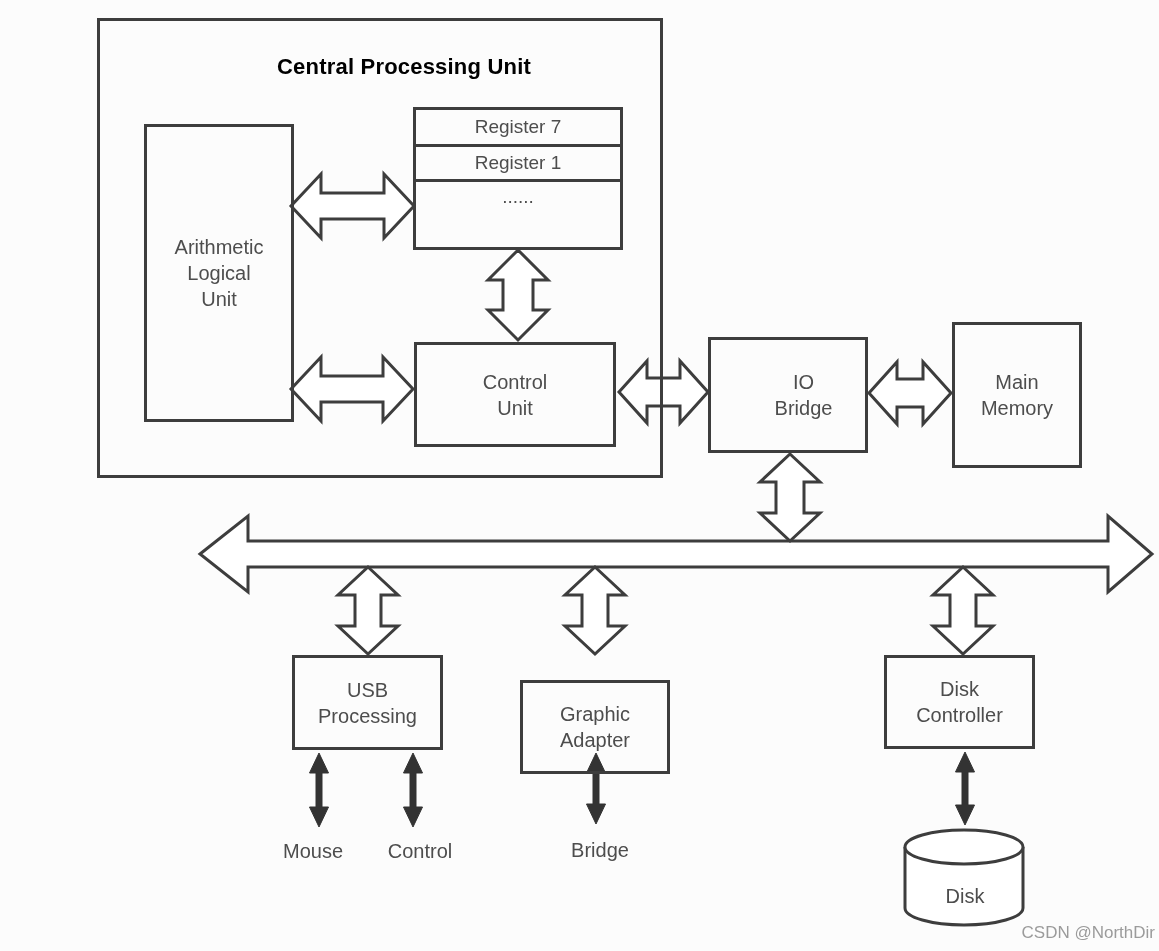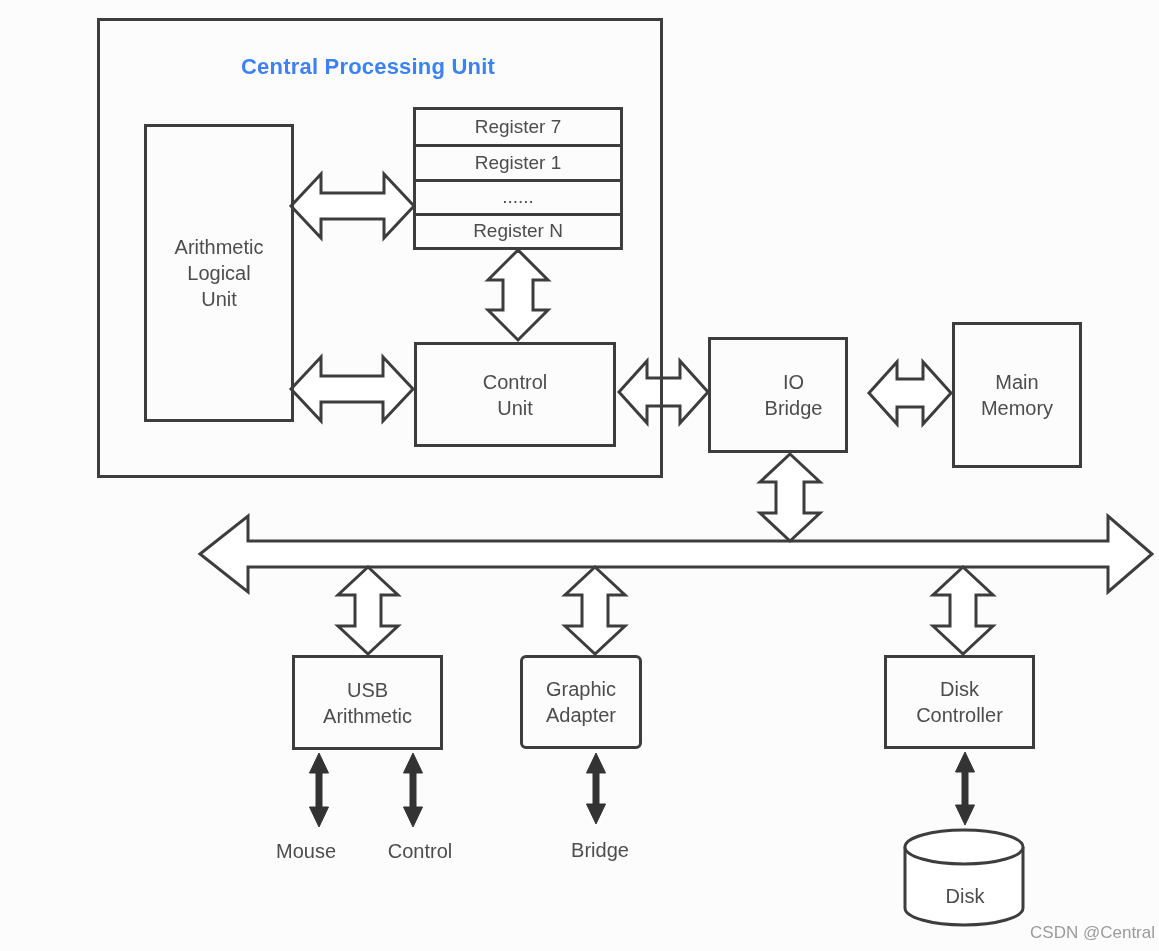--- a/index.html
+++ b/index.html
@@ -36,54 +36,55 @@
   .plain-label{
     position:absolute;
     color:var(--text);
     font-size:20px;
     text-align:center;
     z-index:2;
     white-space:pre-line;
   }
   .cpu-title{
     position:absolute;
-    color:#3b82f6;
+    color:#000000;
     font-size:22px;
     font-weight:bold;
     text-align:center;
     z-index:2;
     letter-spacing:0.2px;
+    margin-left:36px;
   }
   
   .cpu-box{left:97px;top:18px;width:566px;height:460px;}
   .title-wrap{left:97px;top:54px;width:542px;}
   .alu-box{left:144px;top:124px;width:150px;height:298px;font-size:20px;}
   .cu-box{left:414px;top:342px;width:202px;height:105px;align-items:center;}
-  .io-box{left:708px;top:337px;width:140px;height:116px;padding-left:31px;}
+  .io-box{left:708px;top:337px;width:160px;height:116px;padding-left:31px;}
   .mm-box{left:952px;top:322px;width:130px;height:146px;}
   .usb-box{left:292px;top:655px;width:151px;height:95px;}
-  .gfx-box{left:520px;top:655px;width:122px;height:94px;border-radius:6px;}
+  .gfx-box{left:520px;top:680px;width:150px;height:94px;}
   .dsk-box{left:884px;top:655px;width:151px;height:94px;}
   
   .reg-stack{
     position:absolute;left:413px;top:107px;width:210px;height:143px;
     border:3px solid var(--line);
     box-sizing:border-box;
     display:grid;
     grid-template-rows:repeat(4,1fr);
     z-index:2;
   }
   .reg-row{
     border-top:3px solid var(--line);
     display:flex;align-items:center;justify-content:center;
     color:var(--text);
     font-size:19px;
   }
   .reg-row:first-child{border-top:none;}
-  .lbl-mouse{left:246px;top:840px;width:120px;}
+  .lbl-mouse{left:253px;top:840px;width:120px;}
   .lbl-keyboard{left:355px;top:840px;width:130px;}
   .lbl-monitor{left:540px;top:839px;width:120px;}
   .lbl-disk{left:905px;top:885px;width:120px;}
   .watermark{
     position:absolute;
     left:975px;top:923px;width:180px;
     color:#9b9b9b;
     font-size:17px;
     text-align:right;
     z-index:3;
@@ -136,53 +137,52 @@
   <div class="box alu-box">
     <span>Arithmetic
 Logical
 Unit</span>
   </div>
 
   <div class="reg-stack">
     <div class="reg-row">Register 7</div>
     <div class="reg-row">Register 1</div>
     <div class="reg-row">......</div>
-    <div class="reg-row">Register N</div>
   </div>
 
   <div class="box cu-box">
     <span>Control
 Unit</span>
   </div>
 
   <div class="box io-box">
     <span>IO
 Bridge</span>
   </div>
 
   <div class="box mm-box">
     <span>Main
 Memory</span>
   </div>
 
   <div class="box usb-box">
     <span>USB
-Arithmetic</span>
+Processing</span>
   </div>
 
   <div class="box gfx-box">
     <span>Graphic
 Adapter</span>
   </div>
 
   <div class="box dsk-box">
     <span>Disk
 Controller</span>
   </div>
 
   <div class="plain-label lbl-mouse">Mouse</div>
   <div class="plain-label lbl-keyboard">Control</div>
   <div class="plain-label lbl-monitor">Bridge</div>
   <div class="plain-label lbl-disk">Disk</div>
 
-  <div class="watermark">CSDN @Central</div>
+  <div class="watermark">CSDN @NorthDir</div>
 
 </div>
 
 </body></html>

